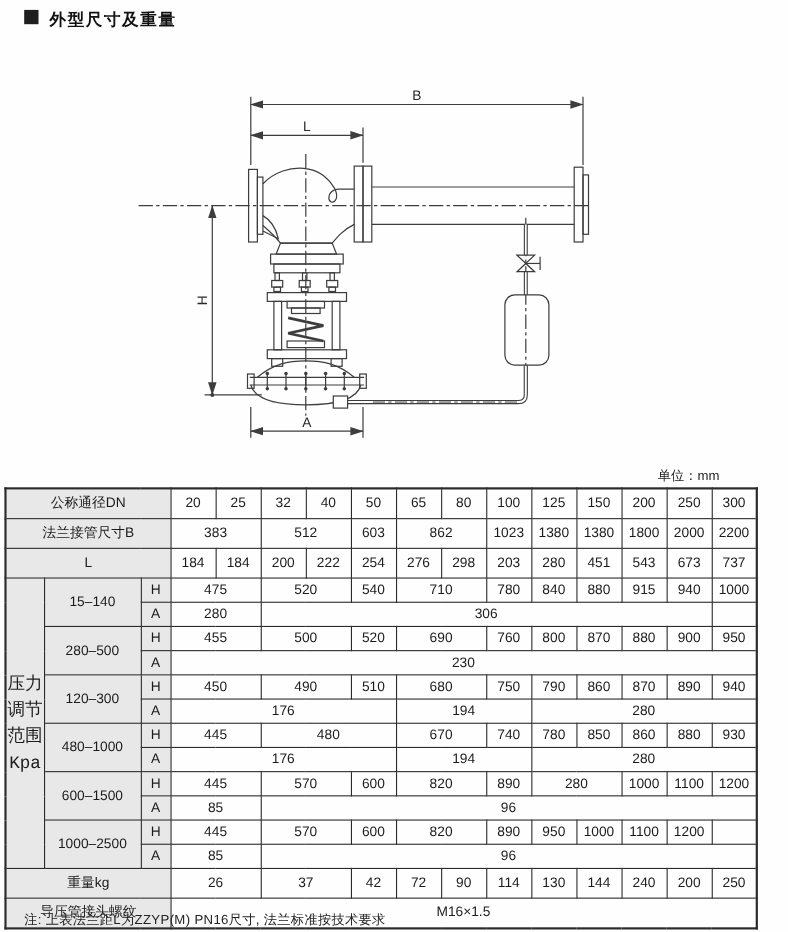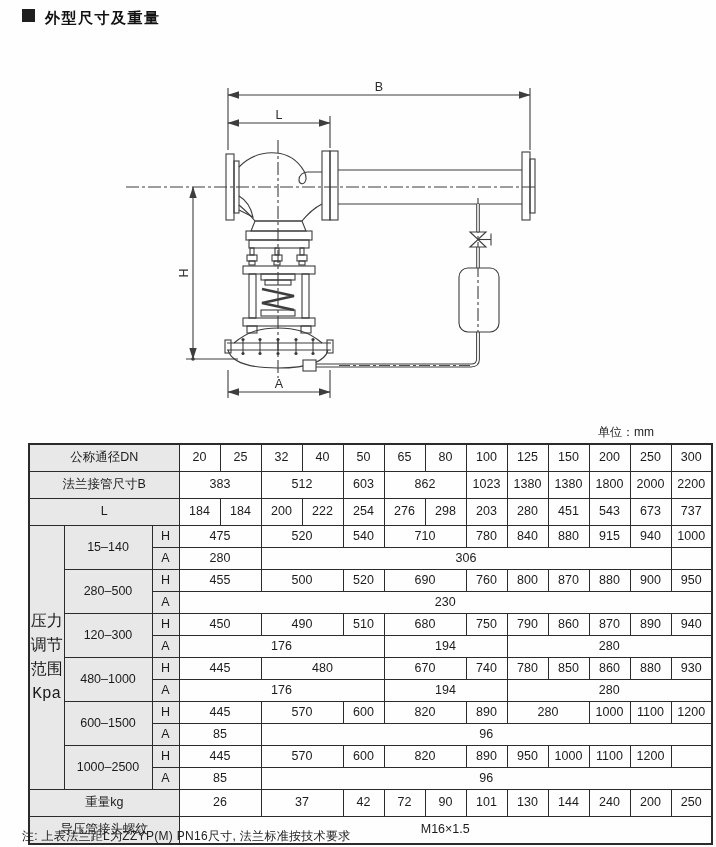--- a/index.html
+++ b/index.html
@@ -16,21 +16,21 @@
   .title-square{width:13px;height:13px;background:#1f1f1f;}
   .page-title{
     font-size:15px;font-weight:bold;letter-spacing:1.5px;color:#111;
   }
   .drawing{position:absolute;left:0;top:30px;}
   .unit-label{
     position:absolute;left:598px;top:424px;width:110px;
     font-size:12px;color:#222;
   }
   table.dim{
-    position:absolute;left:28px;top:443px;
+    position:absolute;left:4px;top:443px;
     border-collapse:collapse;table-layout:fixed;
     border:2px solid #2b2b2b;
   }
   table.dim td{
     border:1px solid #2b2b2b;
     text-align:center;vertical-align:middle;
     font-size:12.5px;color:#1b1b1b;
     padding:0;overflow:hidden;white-space:nowrap;
     height:21px;line-height:1.1;
   }
@@ -368,21 +368,21 @@
         <td colspan="2">85</td>
         <td colspan="11">96</td>
       </tr>
       <tr class="tall">
         <td colspan="3" class="hd">重量kg</td>
         <td colspan="2">26</td>
         <td colspan="2">37</td>
         <td>42</td>
         <td>72</td>
         <td>90</td>
-        <td>101</td>
+        <td>114</td>
         <td>130</td>
         <td>144</td>
         <td>240</td>
         <td>200</td>
         <td>250</td>
       </tr>
       <tr class="tall">
         <td colspan="3" class="hd">导压管接头螺纹</td>
         <td colspan="13">M16×1.5</td>
       </tr>

